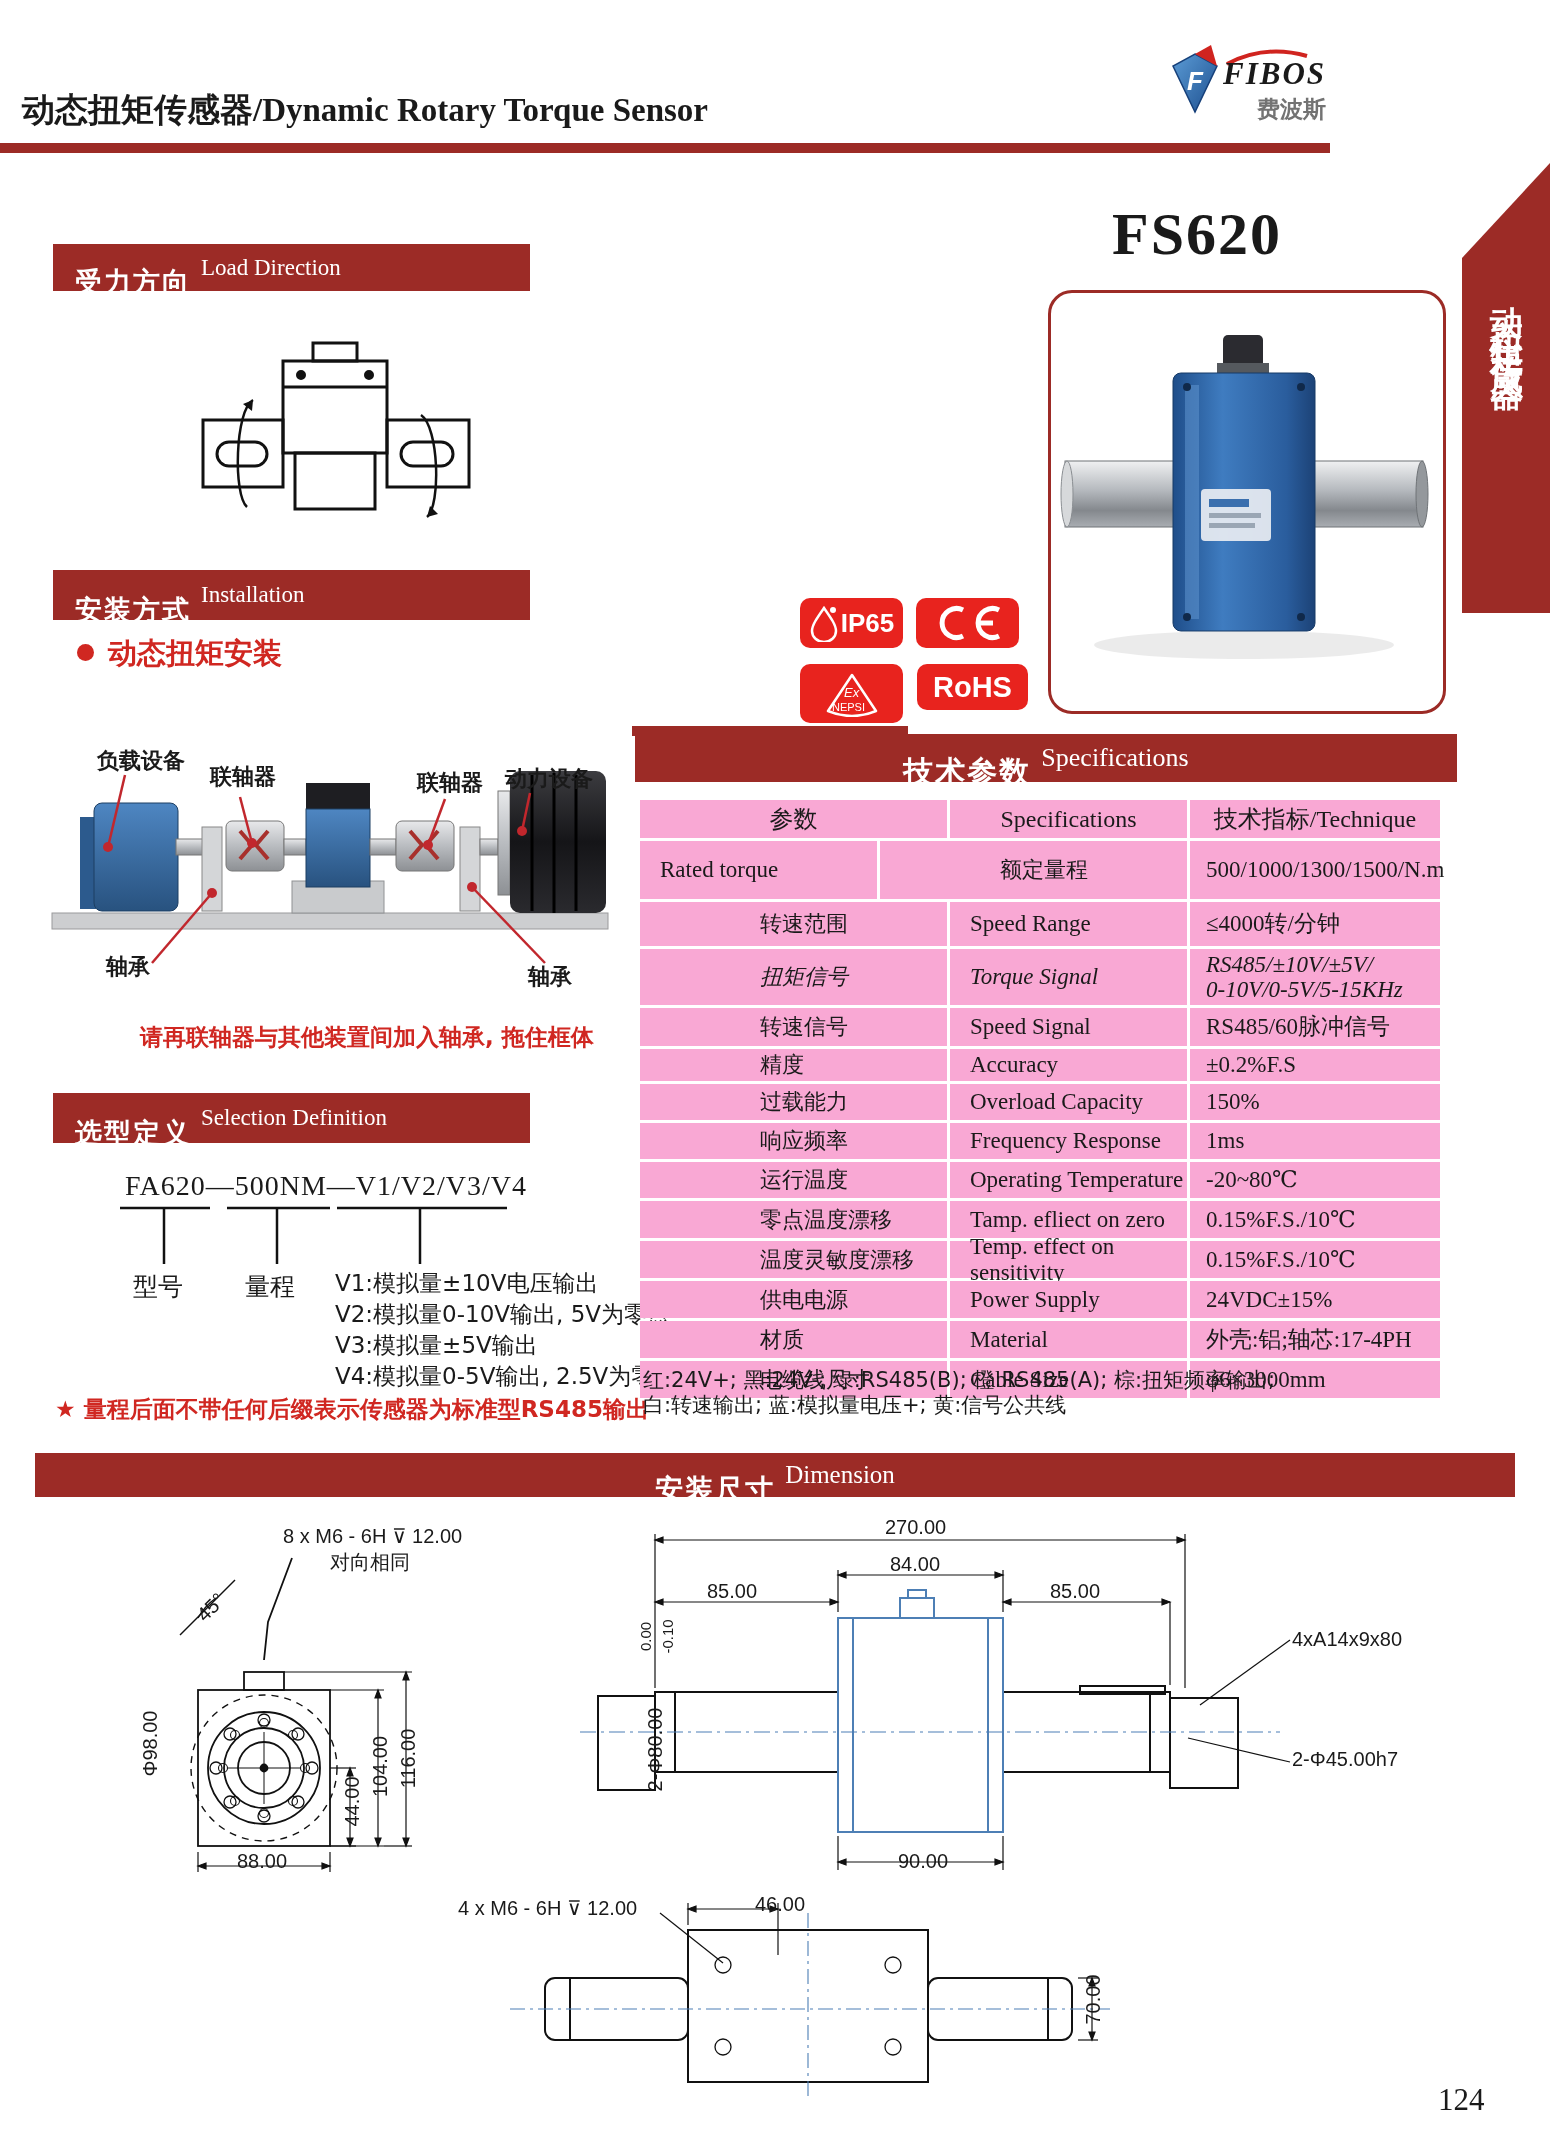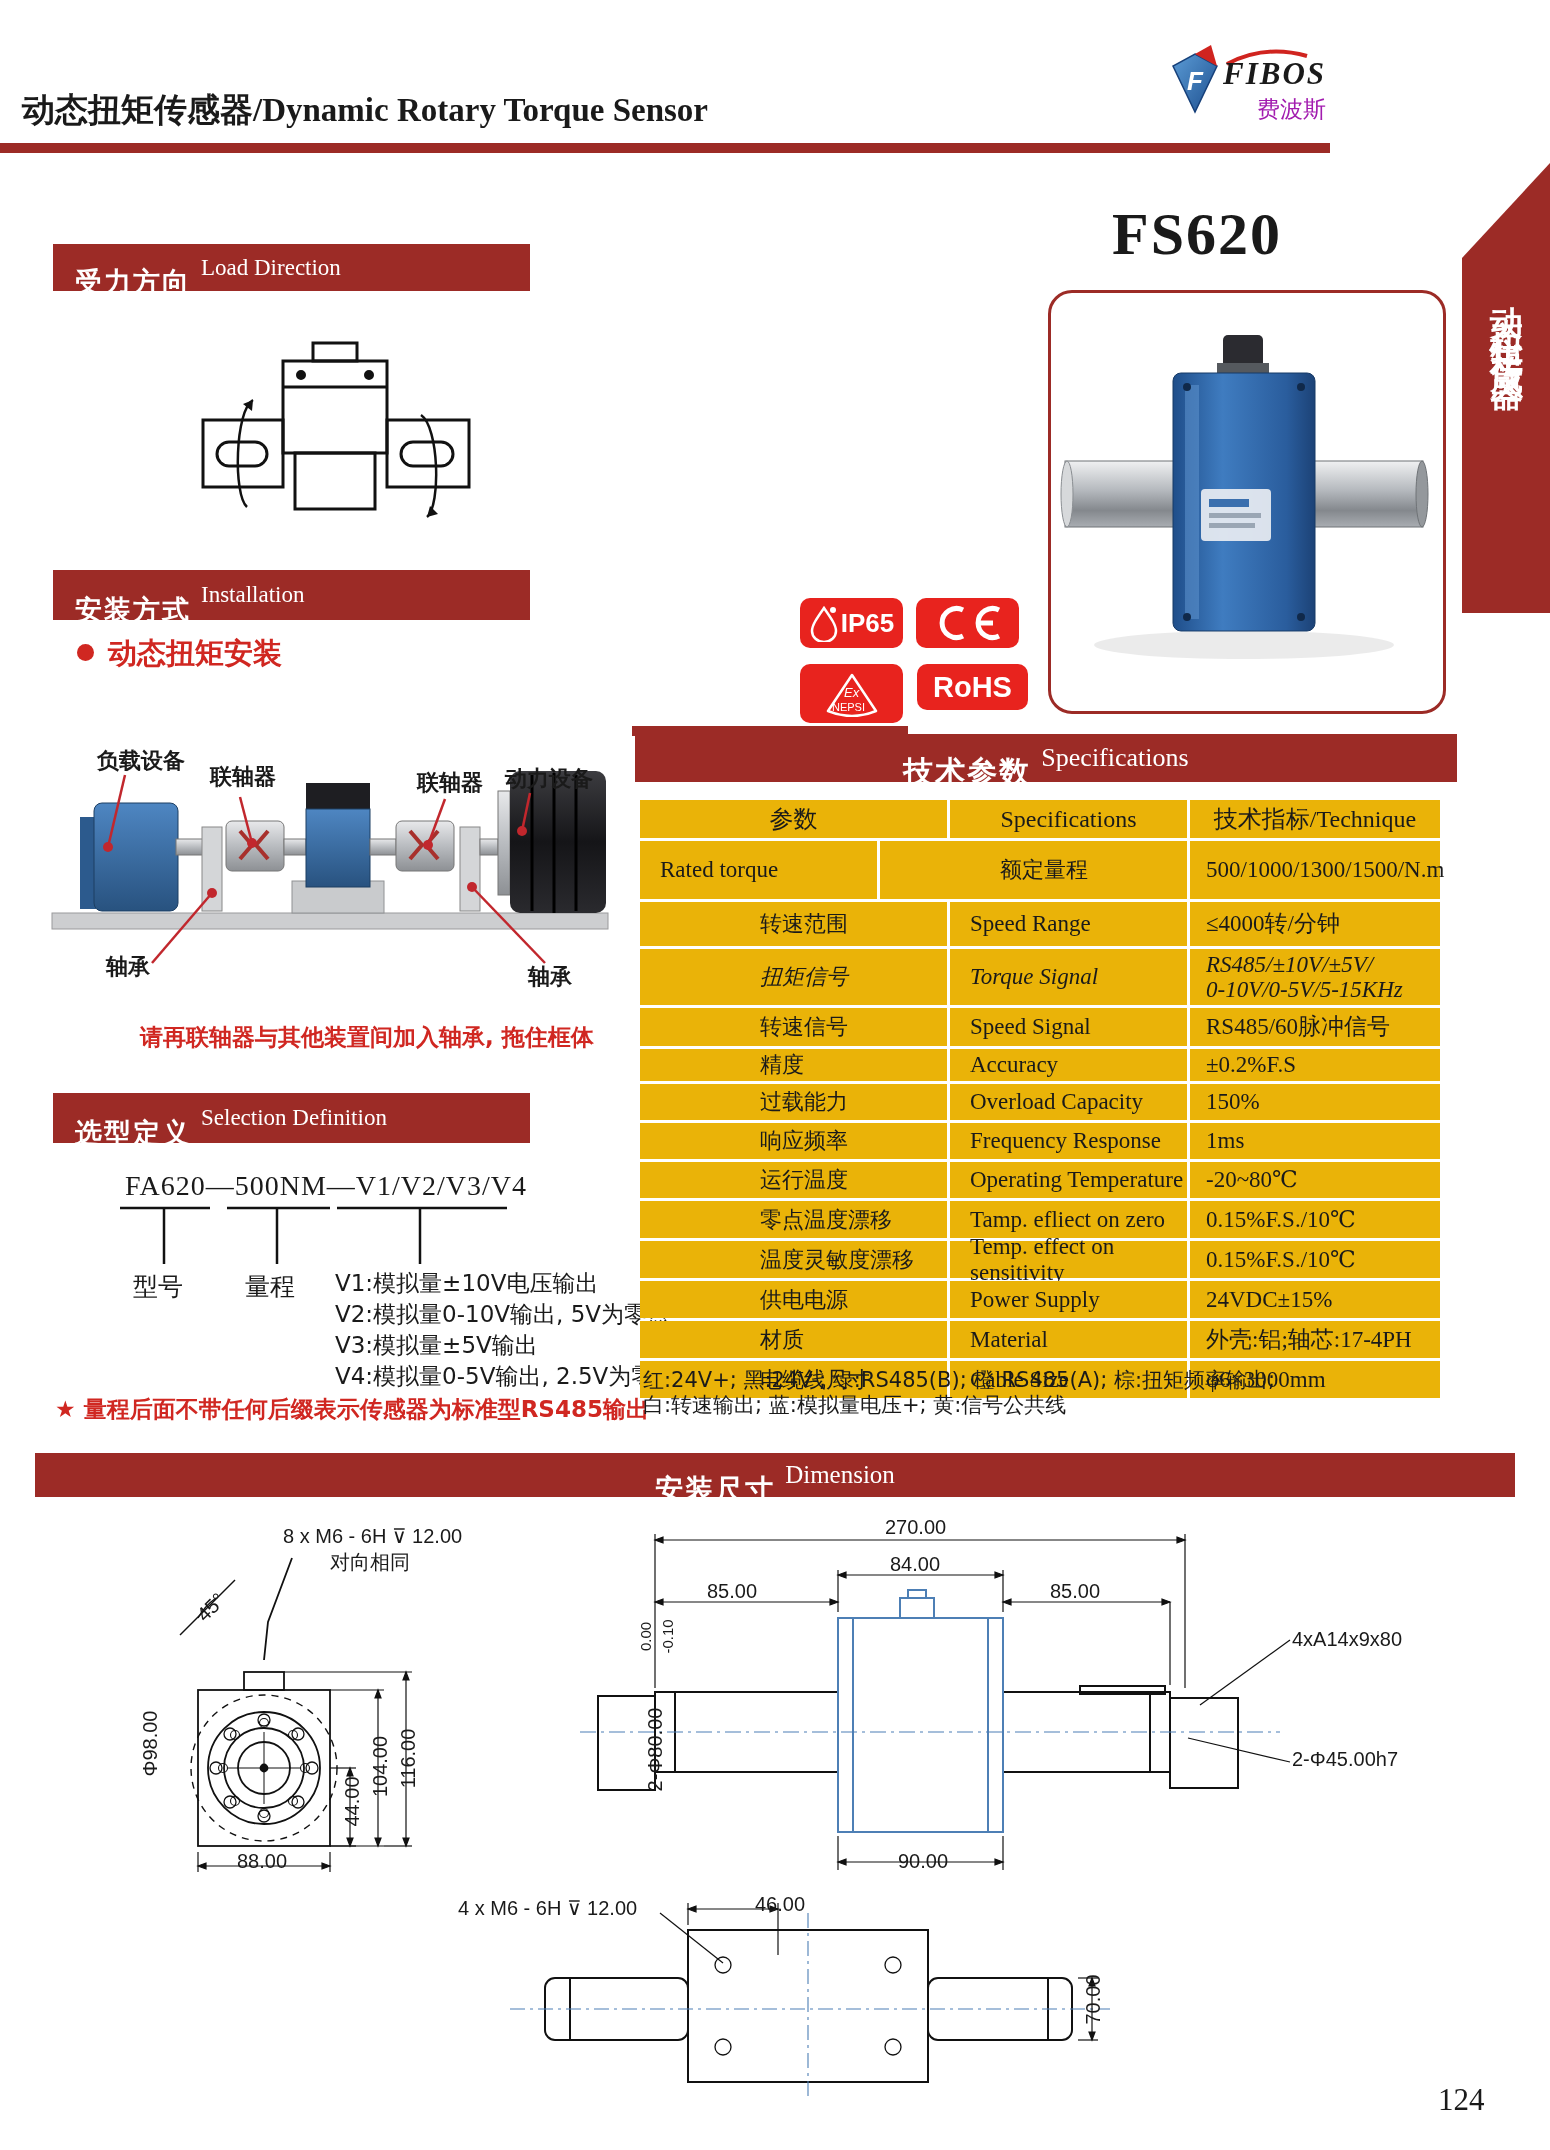--- a/index.html
+++ b/index.html
@@ -12,21 +12,21 @@
   .banner .cn{font-size:27px;font-weight:bold;letter-spacing:2px;margin-top:29px;}
   .banner .en{font-size:23px;margin-left:10px;}
   .redtxt{color:#d02721;}
   .dim{position:absolute;font-size:20px;font-family:"Liberation Sans",sans-serif;white-space:nowrap;}
   .rot{transform:rotate(-90deg);transform-origin:center center;text-align:center;}
   .dlabel{position:absolute;font-size:22px;font-weight:bold;white-space:nowrap;
           font-family:"DejaVu Sans",sans-serif;}
   
   #spec-grid{position:absolute;left:640px;top:800px;width:800px;display:flex;flex-direction:column;gap:3px;}
   .spec-row{display:flex;gap:3px;}
-  .spec-cell{background:#eab308;display:flex;align-items:center;font-size:22px;}
+  .spec-cell{background:#f9a8d4;display:flex;align-items:center;font-size:22px;}
   .sc1{width:307px;padding-left:120px;box-sizing:border-box;font-family:"DejaVu Sans",sans-serif;}
   .sc2{width:237px;padding-left:20px;box-sizing:border-box;font-family:"Liberation Serif","DejaVu Serif",serif;font-size:23px;}
   .sc3{width:250px;padding-left:16px;box-sizing:border-box;font-family:"Liberation Serif","DejaVu Serif",serif;font-size:23px;white-space:pre-line;line-height:1.1;}
   .spec-head .spec-cell{justify-content:center;padding-left:0;font-size:24px;}
   .badge{position:absolute;background:#e8231e;border-radius:10px;color:#fff;display:flex;
          align-items:center;justify-content:center;}
   .vopt{font-size:23px;line-height:31px;white-space:nowrap;font-family:"DejaVu Sans",sans-serif;}
   svg text{font-family:"Liberation Sans",sans-serif;}
 </style>
 </head>
@@ -44,21 +44,21 @@
           <stop offset="0" stop-color="#5b9bd5"></stop>
             <stop offset="1" stop-color="#1d4f8f"></stop>
         </linearGradient>
       </defs>
       <polygon points="30,12 52,24 30,70 8,24" fill="url(#lg)" stroke="#16407a" stroke-width="1.5"></polygon>
       <polygon points="30,12 46,3 52,24" fill="#d0241f"></polygon>
       <text x="22" y="48" font-size="26" font-weight="bold" fill="#fff" font-style="italic">F</text>
       <path d="M62,22 Q100,2 142,14" stroke="#d0241f" stroke-width="4" fill="none"></path>
     </svg>
     <div class="abs serif" style="left:58px;top:14px;font-size:31px;font-weight:bold;font-style:italic;letter-spacing:2px;">FIBOS</div>
-    <div class="abs" style="left:92px;top:52px;font-size:23px;font-weight:normal;color:#a21caf;font-family:'DejaVu Sans',sans-serif;">费波斯</div>
+    <div class="abs" style="left:92px;top:52px;font-size:23px;font-weight:bold;color:#737373;font-family:'DejaVu Sans',sans-serif;">费波斯</div>
   </div>
 
   <div class="abs serif" style="left:1112px;top:200px;font-size:60px;font-weight:bold;letter-spacing:2px;">FS620</div>
 
   <div class="abs" style="left:1462px;top:163px;width:88px;height:450px;background:#9c2b26;
        clip-path:polygon(0 95px,100% 0,100% 100%,0 100%);">
     <div style="writing-mode:vertical-rl;margin:118px auto 0 auto;color:#fff;font-size:33px;font-weight:bold;
          letter-spacing:12px;font-family:'DejaVu Sans',sans-serif;">动态扭矩传感器</div>
   </div>
 

